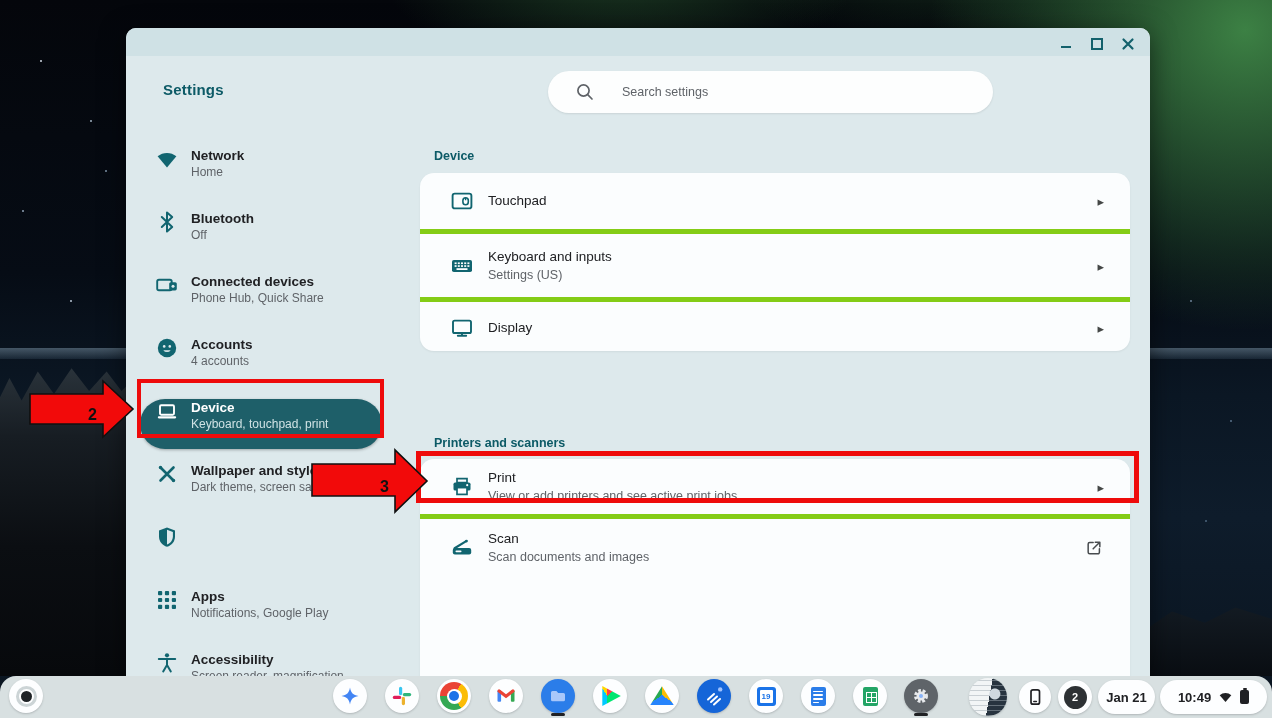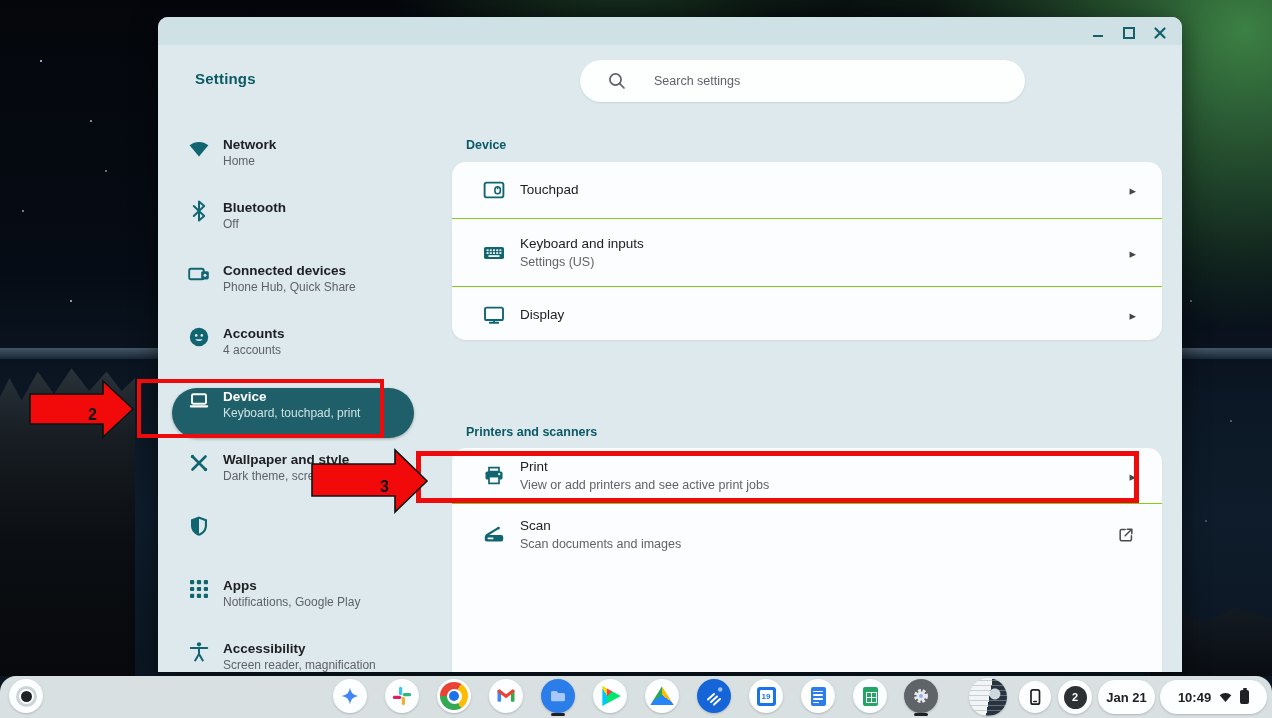--- a/index.html
+++ b/index.html
@@ -18,22 +18,22 @@
       1230px 420px #59718a, 1205px 520px #4c657e, 60px 480px #51677e, 100px 560px #4a6076; }
   .horizon { position:absolute; left:0; top:348px; width:1272px; height:11px;
     background:linear-gradient(180deg, rgba(142,170,190,.45), rgba(70,95,115,.25)); }
   .rocks { position:absolute; left:0; top:352px; width:135px; height:324px;
     background:linear-gradient(180deg,#2e3840 0%,#171d23 26%,#0b0e12 60%,#07090c 100%);
     clip-path:polygon(0 14%, 7% 8%, 16% 15%, 28% 6%, 40% 13%, 53% 5%, 66% 12%, 79% 6%, 90% 12%, 100% 8%, 100% 100%, 0 100%); }
   .rocks-r { position:absolute; right:0; top:600px; width:122px; height:76px;
     background:linear-gradient(180deg,#141c24,#090d12); clip-path:polygon(0 35%, 18% 15%, 45% 30%, 70% 10%, 100% 25%, 100% 100%, 0 100%); }
 
   
-  .win { position:absolute; left:126px; top:17px; width:1024px; height:655px;
-    background:#dde9ec; border-radius:10px 10px 0 0; box-shadow:0 6px 26px rgba(0,0,0,.5); overflow:hidden;margin-left:32px; }
+  .win { position:absolute; left:126px; top:28px; width:1024px; height:655px;
+    background:#dde9ec; border-radius:10px 10px 0 0; box-shadow:0 6px 26px rgba(0,0,0,.5); overflow:hidden; }
   .titlebar { position:absolute; left:0; top:0; width:100%; height:28px; background:#cfe1e5; }
   .controls { position:absolute; top:7px; right:12px; display:flex; gap:11px; }
   .ctl { width:20px; height:18px; display:flex; align-items:center; justify-content:center; cursor:pointer; }
 
   .app-title { position:absolute; left:37px; top:53px; font-size:15px; font-weight:700; color:#0c5a66; letter-spacing:.2px; }
   .search { position:absolute; left:422px; top:43px; width:445px; height:42px; background:#fdfefe; border-radius:21px;
     display:flex; align-items:center; box-shadow:0 1px 2px rgba(60,64,67,.12); }
   .search .mag { margin-left:26px; display:flex; }
   .search .ph { margin-left:26px; font-size:12.5px; color:#5f6368; }
 
@@ -46,21 +46,21 @@
   .si.sel { background:#1e5f69; color:#fff; box-shadow:0 1px 3px rgba(0,0,0,.3); }
   .si.sel .lb { color:#fff; }
   .si.sel .sb { color:#cfe2e4; }
   .cut { fill:#dde9ec; }
 
   
   .main { position:absolute; left:294px; top:0; width:710px; }
   .sec-h { position:absolute; left:14px; font-size:12.5px; font-weight:700; color:#0c5a66; }
   .card { position:absolute; left:0; width:710px; background:#fbfdfe; border-radius:14px; box-shadow:0 1px 2px rgba(60,64,67,.08); overflow:hidden; }
   .row { display:flex; align-items:center; padding-left:30px; position:relative; cursor:pointer; color:#116570; }
-  .row + .row { border-top:1px solid #84cc16; }
+  .row + .row { border-top:5px solid #84cc16; }
   .row .ic { width:24px; height:24px; flex:0 0 24px; }
   .row .tx { margin-left:14px; line-height:18px; }
   .row .lb { font-size:13.5px; font-weight:500; color:#202124; display:block; }
   .row .sb { font-size:12.5px; color:#5f6368; display:block; }
   .trail { position:absolute; right:26px; top:50%; transform:translateY(-50%); display:flex; align-items:center; }
   .chev { font-family:"DejaVu Sans",sans-serif; font-size:13px; color:#444746; }
 
   
   .ann-rect { position:absolute; border:4px solid #ee0b0b; z-index:40; pointer-events:none; }
   .ann { position:absolute; z-index:41; pointer-events:none; }

